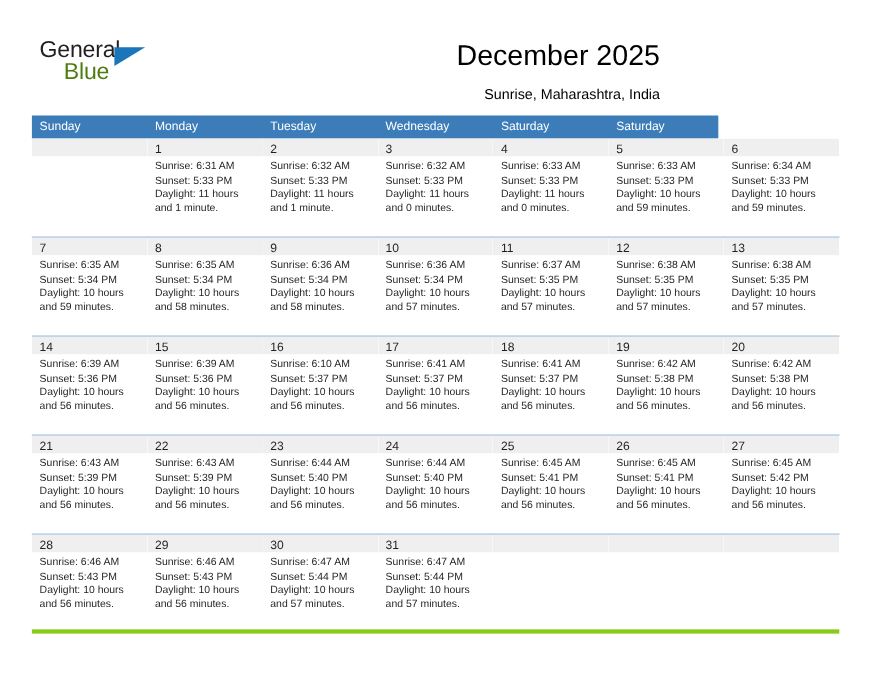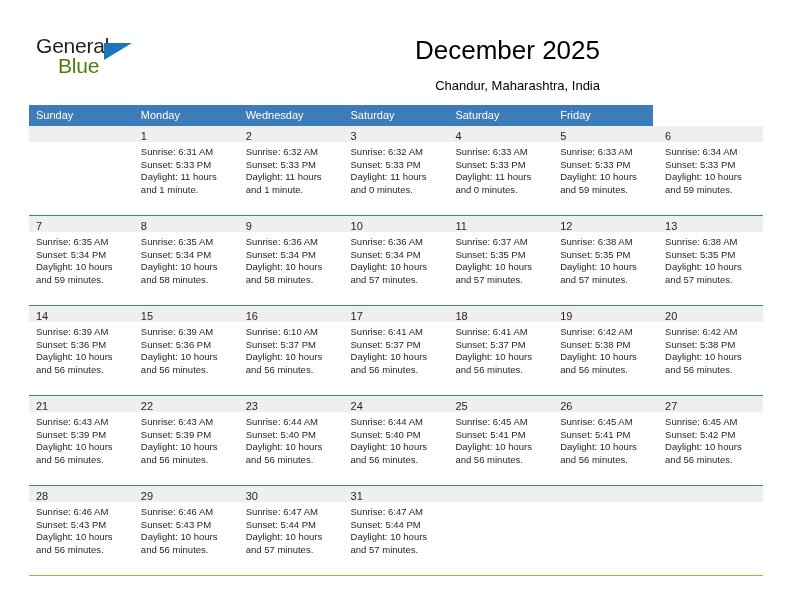--- a/index.html
+++ b/index.html
@@ -112,21 +112,21 @@
   }
 
   .week {
     display: flex;
     width: 734px;
     height: 90px;
     border-bottom: 1px solid #3b7cb9;
     box-sizing: border-box;
   }
   .week:last-child {
-    border-bottom: 1px solid #84cc16;
+    border-bottom: 4px solid #84cc16;
   }
   .cell {
     flex: 0 0 104.857px;
     box-sizing: border-box;
     position: relative;
     background: #ffffff;
     overflow: hidden;
   }
   .daynum-band {
     height: 16px;
@@ -156,27 +156,28 @@
 
   <div class="top">
 
     <div class="logo">
       <span class="logo-general">General</span>
       <span class="logo-flag"></span>
       <span class="logo-blue">Blue</span>
     </div>
 
     <div class="title">December 2025</div>
-    <div class="subtitle">Chandur, Maharashtra, India</div>
+    <div class="subtitle">Sunrise, Maharashtra, India</div>
   </div>
 
   <div class="calendar">
     <div class="week-head">
       <div class="dow">Sunday</div>
       <div class="dow">Monday</div>
+      <div class="dow">Tuesday</div>
       <div class="dow">Wednesday</div>
       <div class="dow">Saturday</div>
       <div class="dow">Saturday</div>
       <div class="dow">Friday</div>
     </div>
 
     <div class="week">
       <div class="cell">
         <div class="daynum-band"><span class="daynum"></span></div>
         <div class="info">

